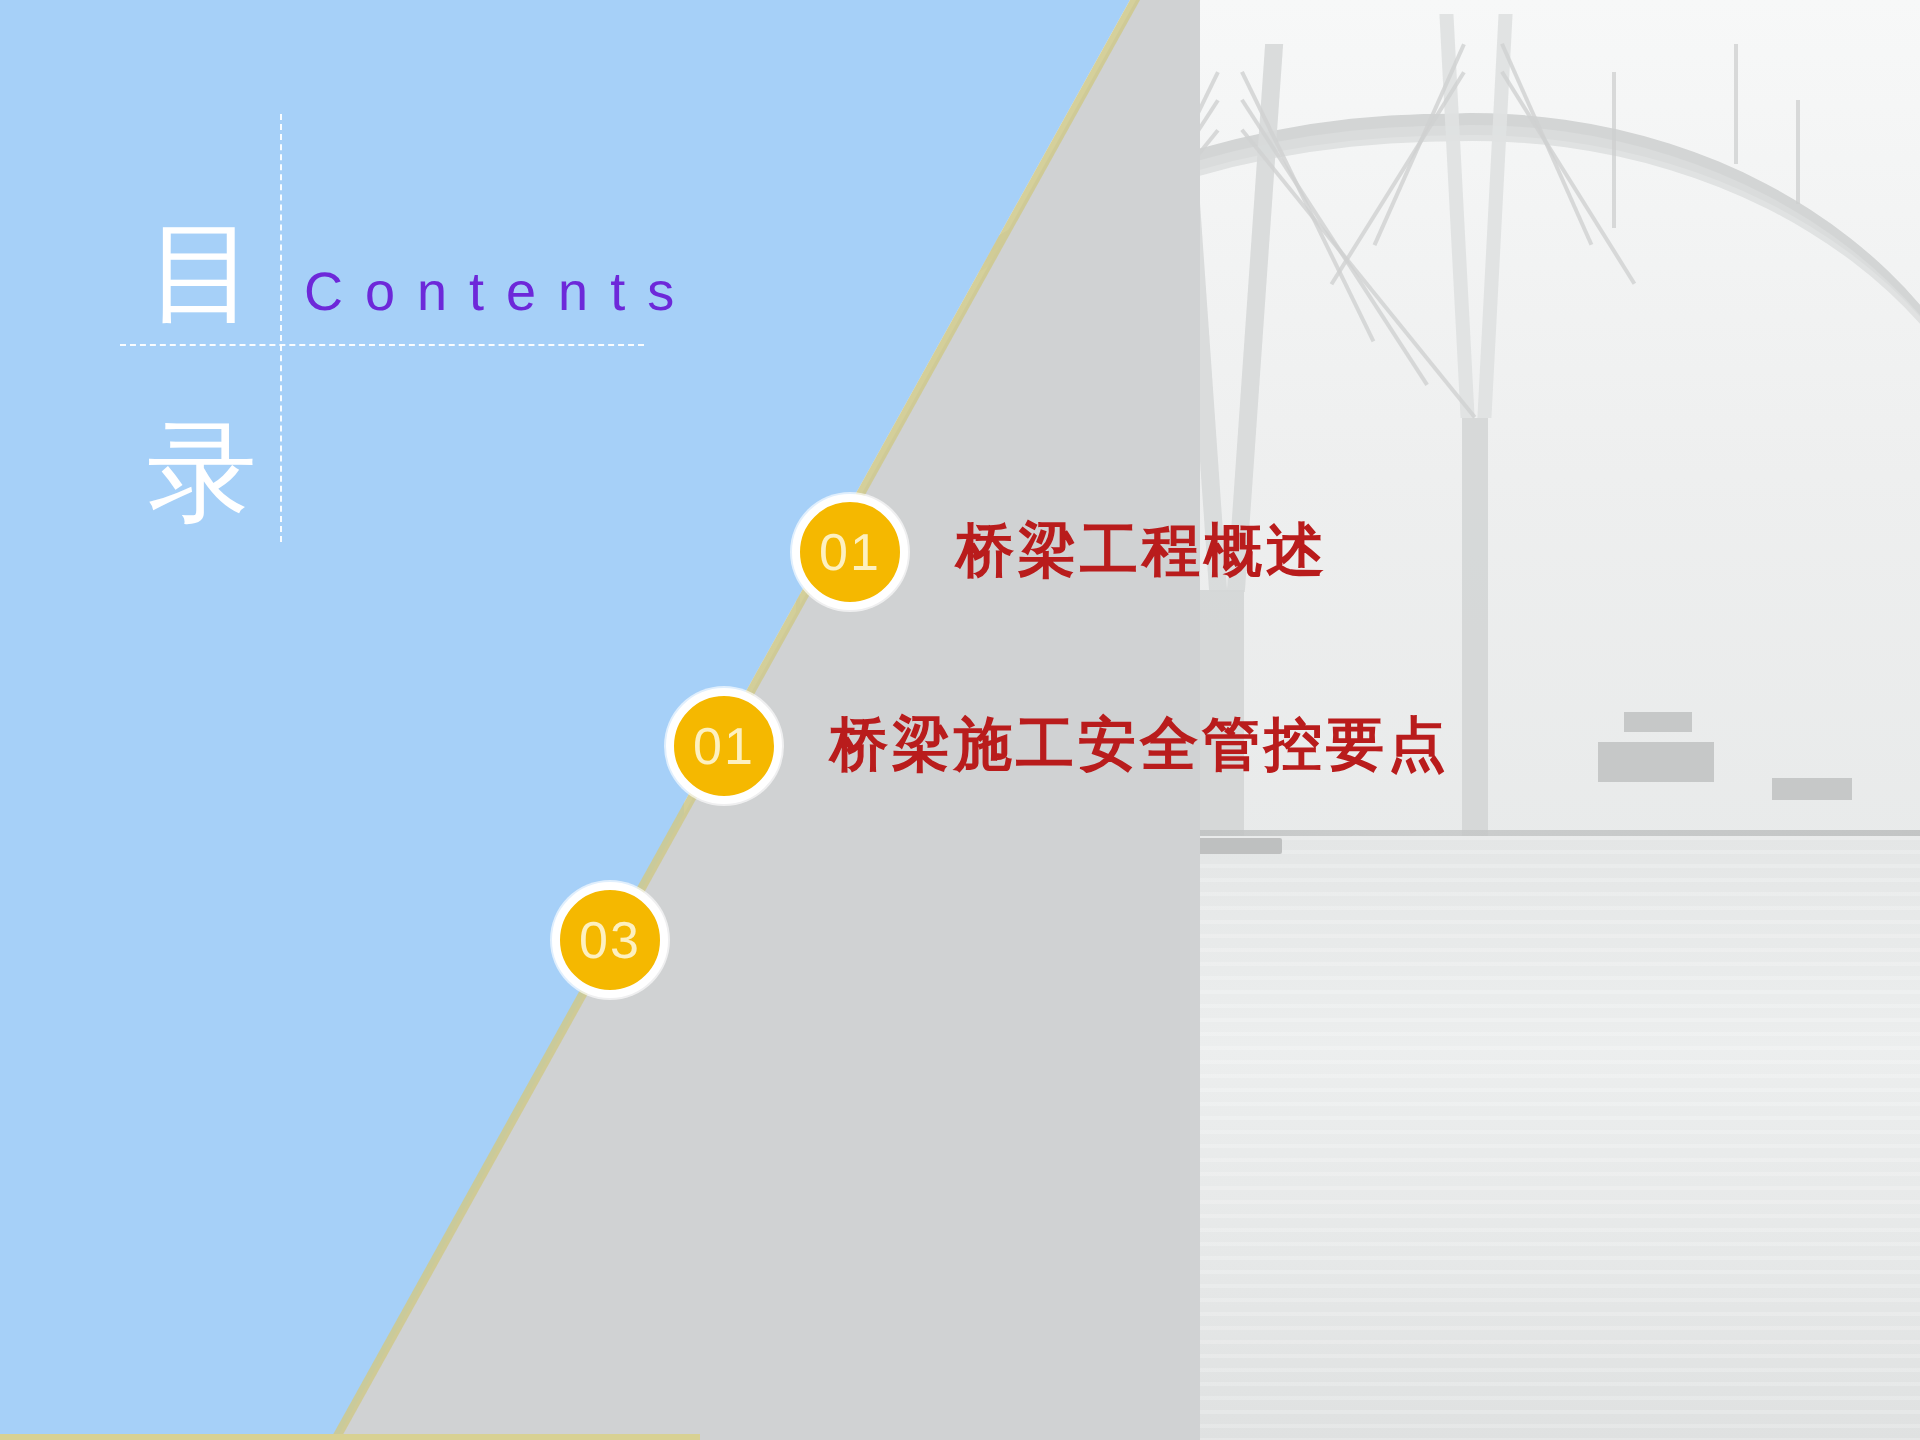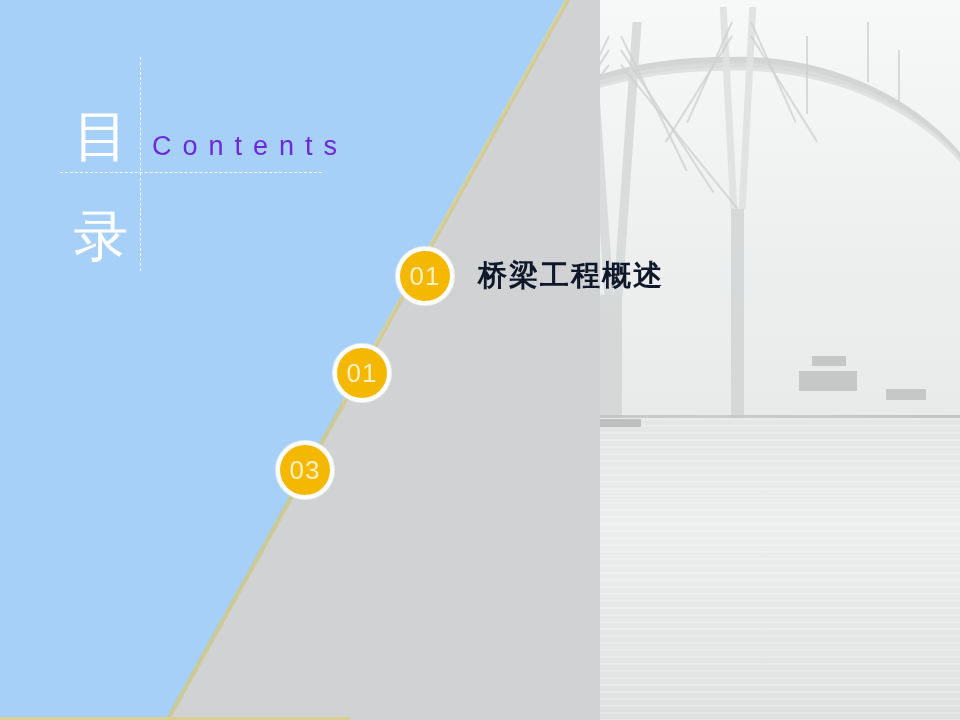--- a/index.html
+++ b/index.html
@@ -138,21 +138,21 @@
     background:#f5b800;
     border:4px solid #ffffff;
     box-shadow:0 0 0 1px rgba(255,255,255,0.65);
     display:flex;align-items:center;justify-content:center;
     color:#fdf0c0;font-size:26px;letter-spacing:1px;
     font-family:"Liberation Sans","DejaVu Sans",sans-serif;
     font-weight:400;flex:0 0 auto;box-sizing:border-box;
   }
   .toc-label{
     margin-left:24px;
-    color:#0f172a;
+    color:#b91c1c;
     font-family:"DejaVu Serif","Liberation Serif",serif;
     font-size:29px;letter-spacing:2px;white-space:nowrap;
     font-weight:600;
   }
   #item0{left:396px;top:247px;}
   #item1{left:333px;top:344px;}
   #item2{left:276px;top:441px;}
 </style>
 </head>
 <body>
@@ -218,19 +218,20 @@
     <div class="contents-word">Contents</div>
   </div>
 
   <div class="toc-item" id="item0">
     <div class="badge">01</div>
     <div class="toc-label">桥梁工程概述</div>
   </div>
 
   <div class="toc-item" id="item1">
     <div class="badge">01</div>
+    <div class="toc-label">桥梁施工安全管控要点</div>
   </div>
 
   <div class="toc-item" id="item2">
     <div class="badge">03</div>
   </div>
 
 </div>
 
 </body></html>

